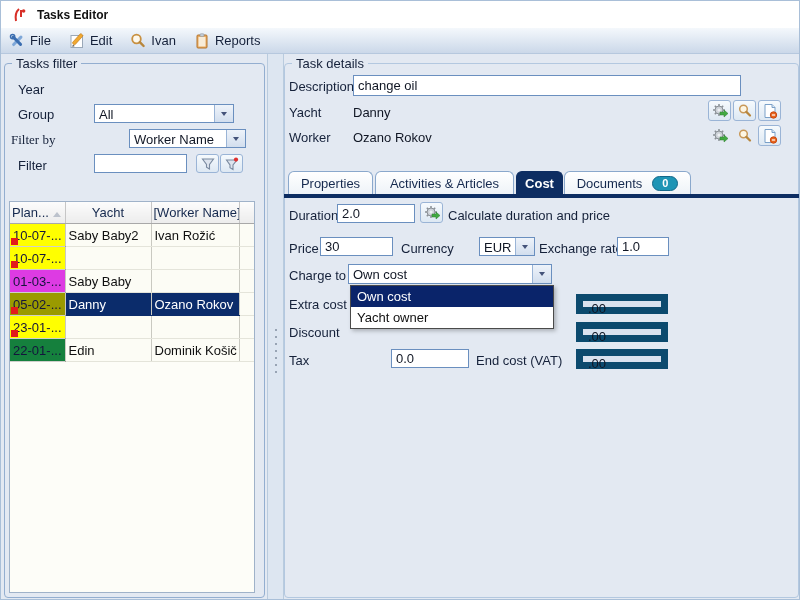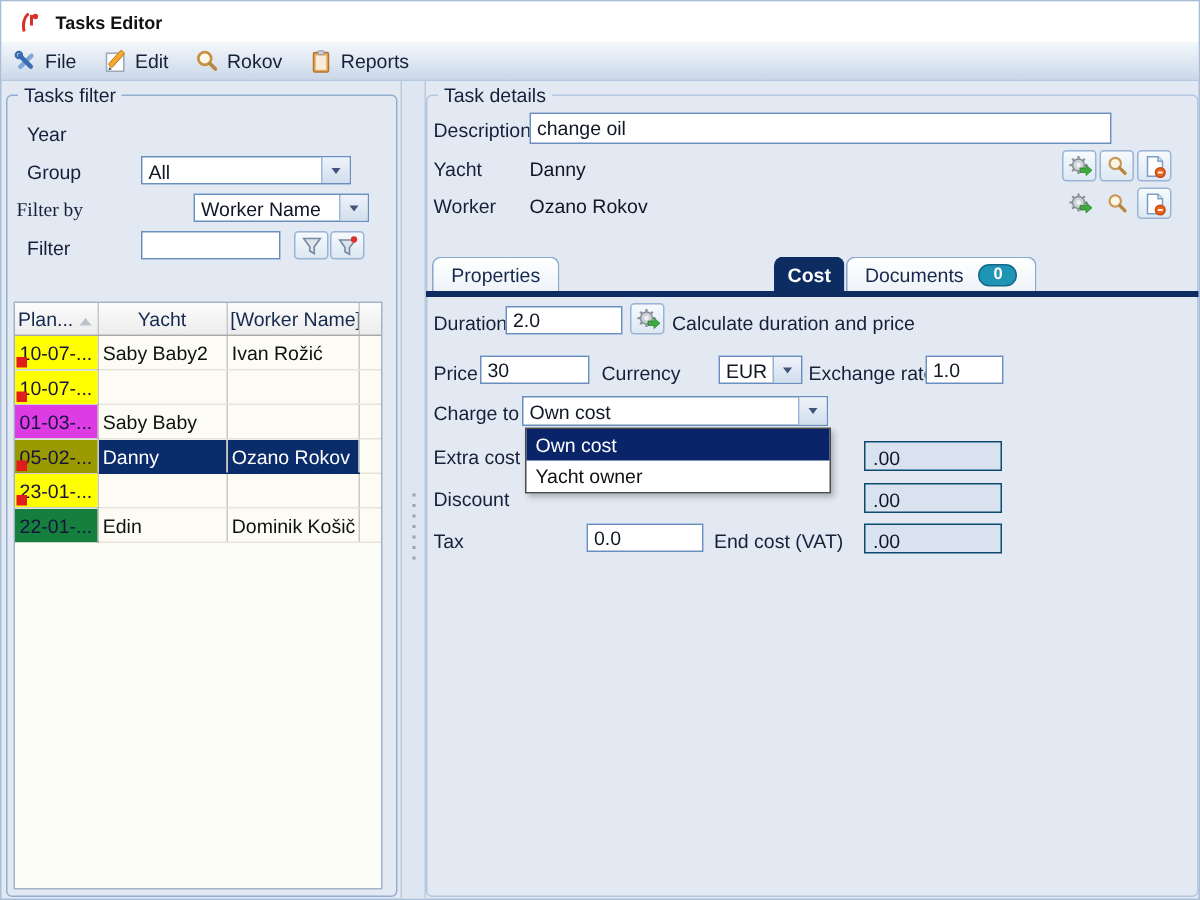--- a/index.html
+++ b/index.html
@@ -19,22 +19,22 @@
 
   
   .groupbox{position:absolute;border:1px solid #93aed0;border-radius:4px;}
   .gb-label{position:absolute;top:-8px;left:7px;background:#e3e9f2;padding:0 4px;font-size:13px;color:#15213a;}
 
   .lbl{position:absolute;font-size:13px;color:#15213a;white-space:nowrap;}
   .val-text{position:absolute;font-size:13px;color:#101624;white-space:nowrap;}
 
   .tbox{position:absolute;background:#fff;border:1px solid #6a8fbf;font-size:13px;color:#101624;
     padding:0 4px;display:flex;align-items:center;box-sizing:border-box;}
-  .robox{position:absolute;background:#d9e2ef;border:1px solid #0c4a6e;font-size:13px;color:#101624;
-    padding:0 5px;display:flex;align-items:flex-end;box-sizing:border-box;}
+  .robox{position:absolute;background:#d9e2ef;border:7px solid #0c4a6e;font-size:13px;color:#101624;
+    padding:0 5px;display:flex;align-items:flex-start;box-sizing:border-box;}
 
   .combo{position:absolute;background:#fff;border:1px solid #6a8fbf;display:flex;box-sizing:border-box;}
   .combo .cval{flex:1;padding:2px 4px;font-size:13px;color:#101624;overflow:hidden;white-space:nowrap;}
   .combo .abtn{width:18px;border-left:1px solid #9ab4d6;background:linear-gradient(#eef3fa,#d2deee);
     display:flex;align-items:center;justify-content:center;}
   .tri-down{width:0;height:0;border-left:3.5px solid transparent;border-right:3.5px solid transparent;border-top:4.5px solid #44537a;}
 
   .ibtn{position:static;width:23px;height:21px;border:1px solid #9ab4d6;border-radius:3px;
     background:linear-gradient(#f6fafd,#dde8f3);display:flex;align-items:center;justify-content:center;box-sizing:border-box;}
   .ibtn.flat{border-color:transparent;background:transparent;}
@@ -108,21 +108,21 @@
         <rect x="6.3" y="-0.5" width="3.4" height="13" rx="1" fill="#f0a830" stroke="#c07818" stroke-width="0.6" transform="rotate(42 8 7)"></rect>
         <path d="M3.2 13.8 L5.6 13.2 L4 11.6 Z" fill="#4a4a4a"></path>
       </svg>
       <span>Edit</span>
     </div>
     <div class="tool-item">
       <svg width="16" height="16" viewBox="0 0 16 16">
         <circle cx="6.5" cy="6" r="4.3" fill="#fdf8ec" stroke="#c89040" stroke-width="1.8"></circle>
         <line x1="9.8" y1="9.2" x2="13.6" y2="13" stroke="#b8863c" stroke-width="2.4" stroke-linecap="round"></line>
       </svg>
-      <span>Rokov</span>
+      <span>Ivan</span>
     </div>
     <div class="tool-item">
       <svg width="16" height="16" viewBox="0 0 16 16">
         <rect x="3" y="2" width="10" height="13" rx="1" fill="#e8aa60" stroke="#b4742c"></rect>
         <rect x="4.5" y="4" width="7" height="9.5" fill="#f8ecd8"></rect>
         <rect x="6" y="0.8" width="4" height="2.6" rx="0.8" fill="#c8d0d8" stroke="#8a94a0" stroke-width="0.6"></rect>
       </svg>
       <span>Reports</span>
     </div>
   </div>
@@ -303,20 +303,23 @@
         <path d="M10 1.5 v3 h3" fill="#dce8f4" stroke="#7aa0c8"></path>
         <circle cx="11.5" cy="12" r="3.2" fill="#e8651e" stroke="#c84810"></circle>
         <rect x="9.9" y="11.4" width="3.2" height="1.2" fill="#fff"></rect>
       </svg>
     </div>
   </div>
 
   <div class="tab" style="left:287px;width:85px;">
     <span>Properties</span>
   </div>
+  <div class="tab" style="left:374px;width:139px;">
+    <span>Activities &amp; Articles</span>
+  </div>
   <div class="tab selected" style="left:515px;width:47px;">
     <span>Cost</span>
   </div>
   <div class="tab" style="left:563px;width:127px;">
     <span>Documents</span>
     <span class="badge">0</span>
   </div>
   <div class="tab-underline"></div>
 
   <span class="lbl" style="left:288px;top:207px;">Duration (h)</span>

